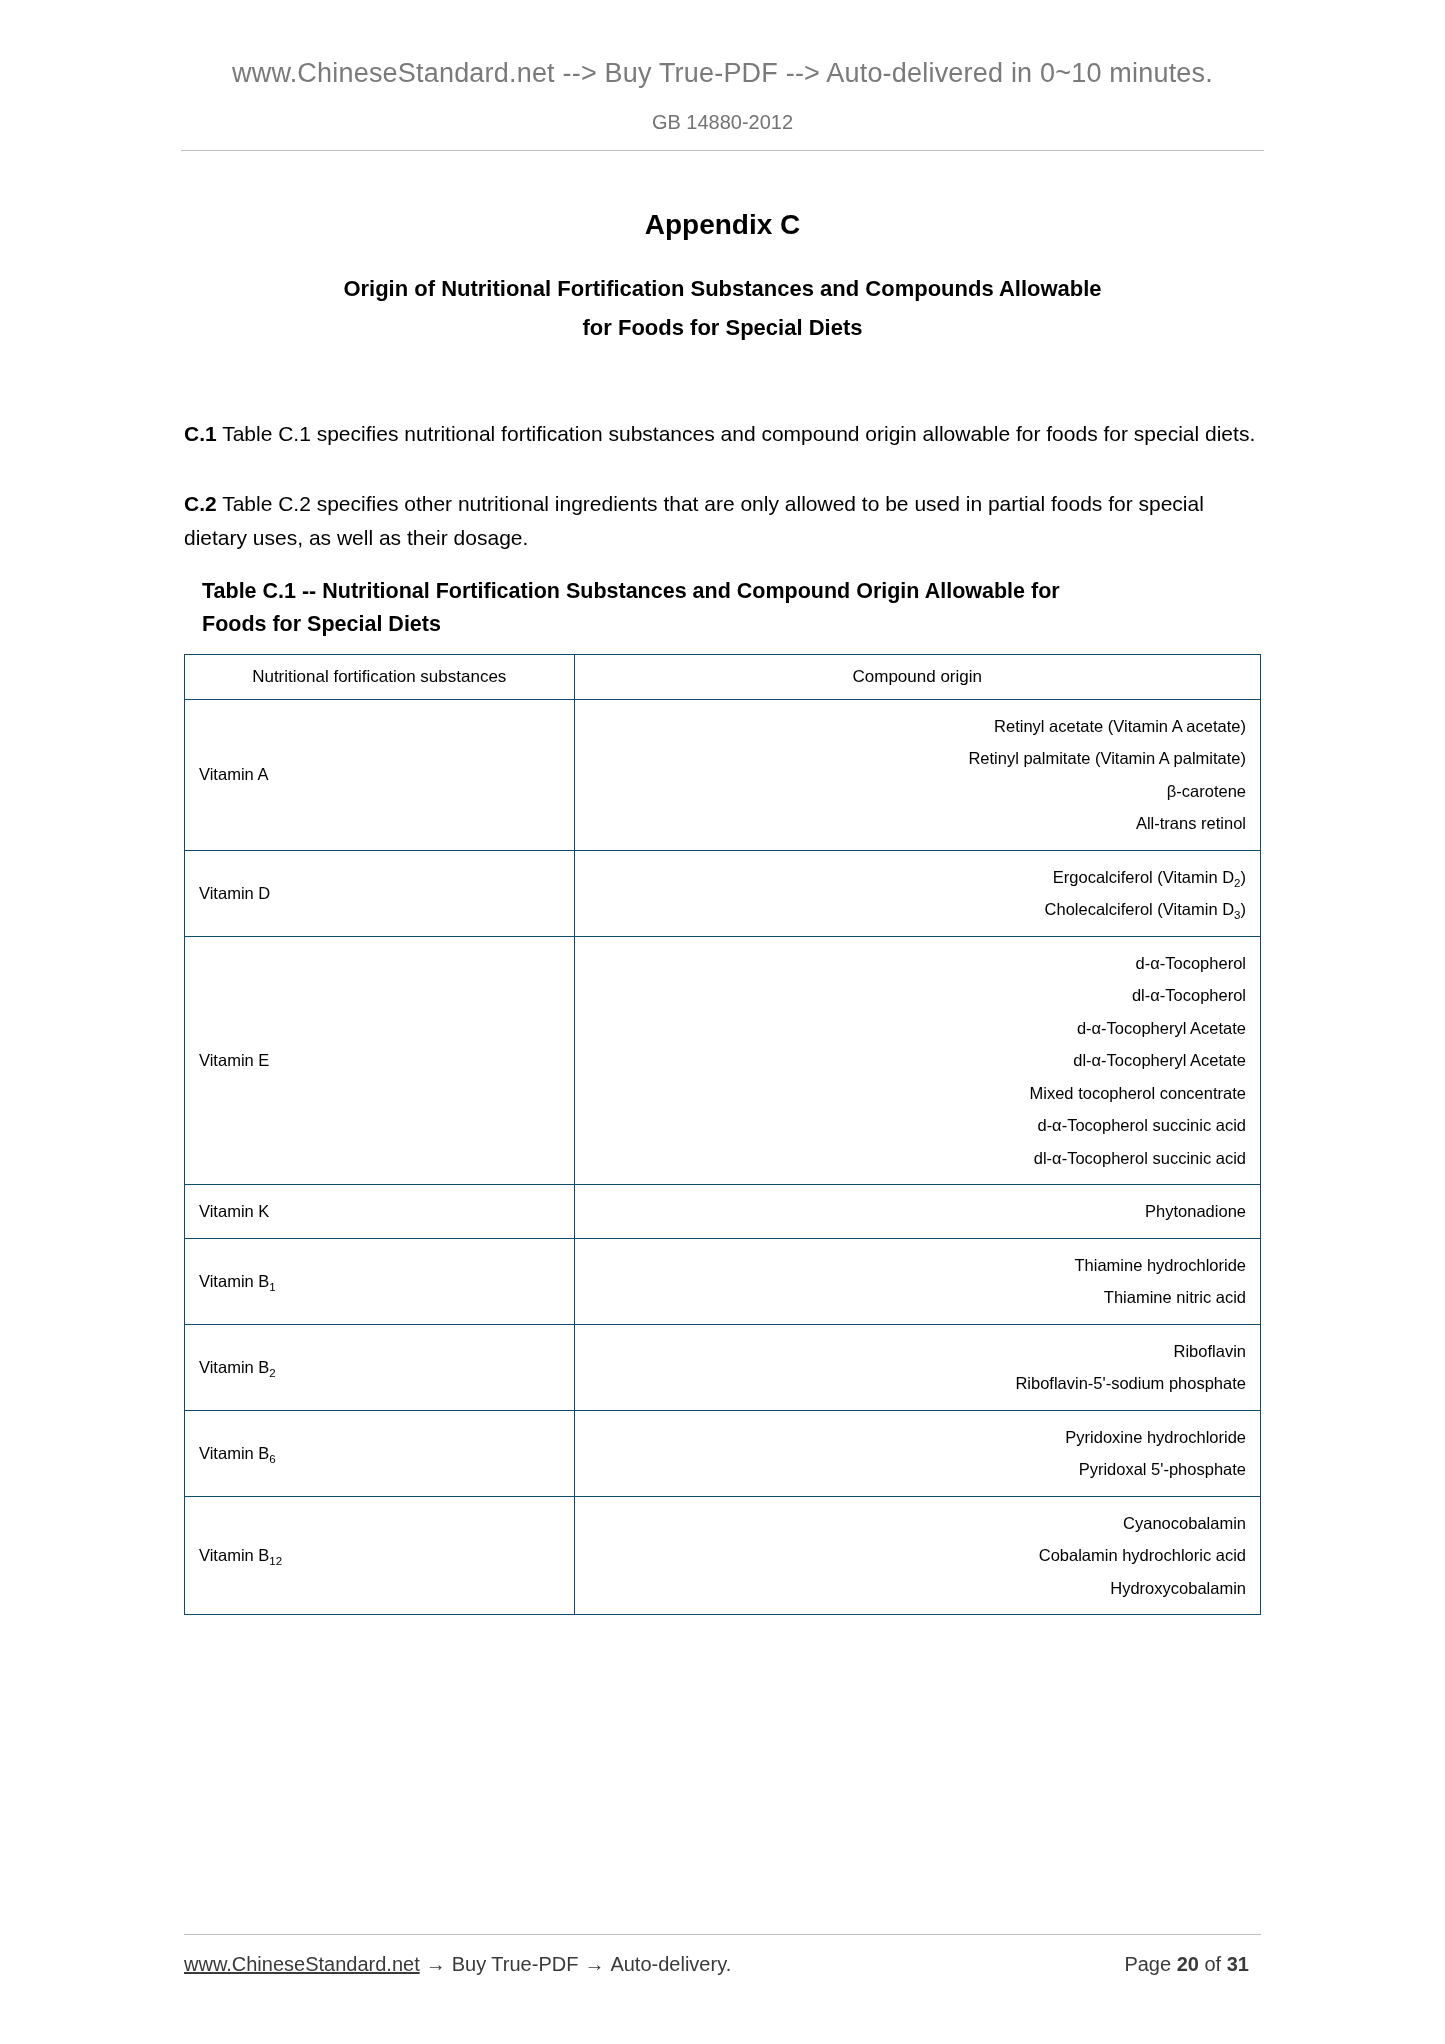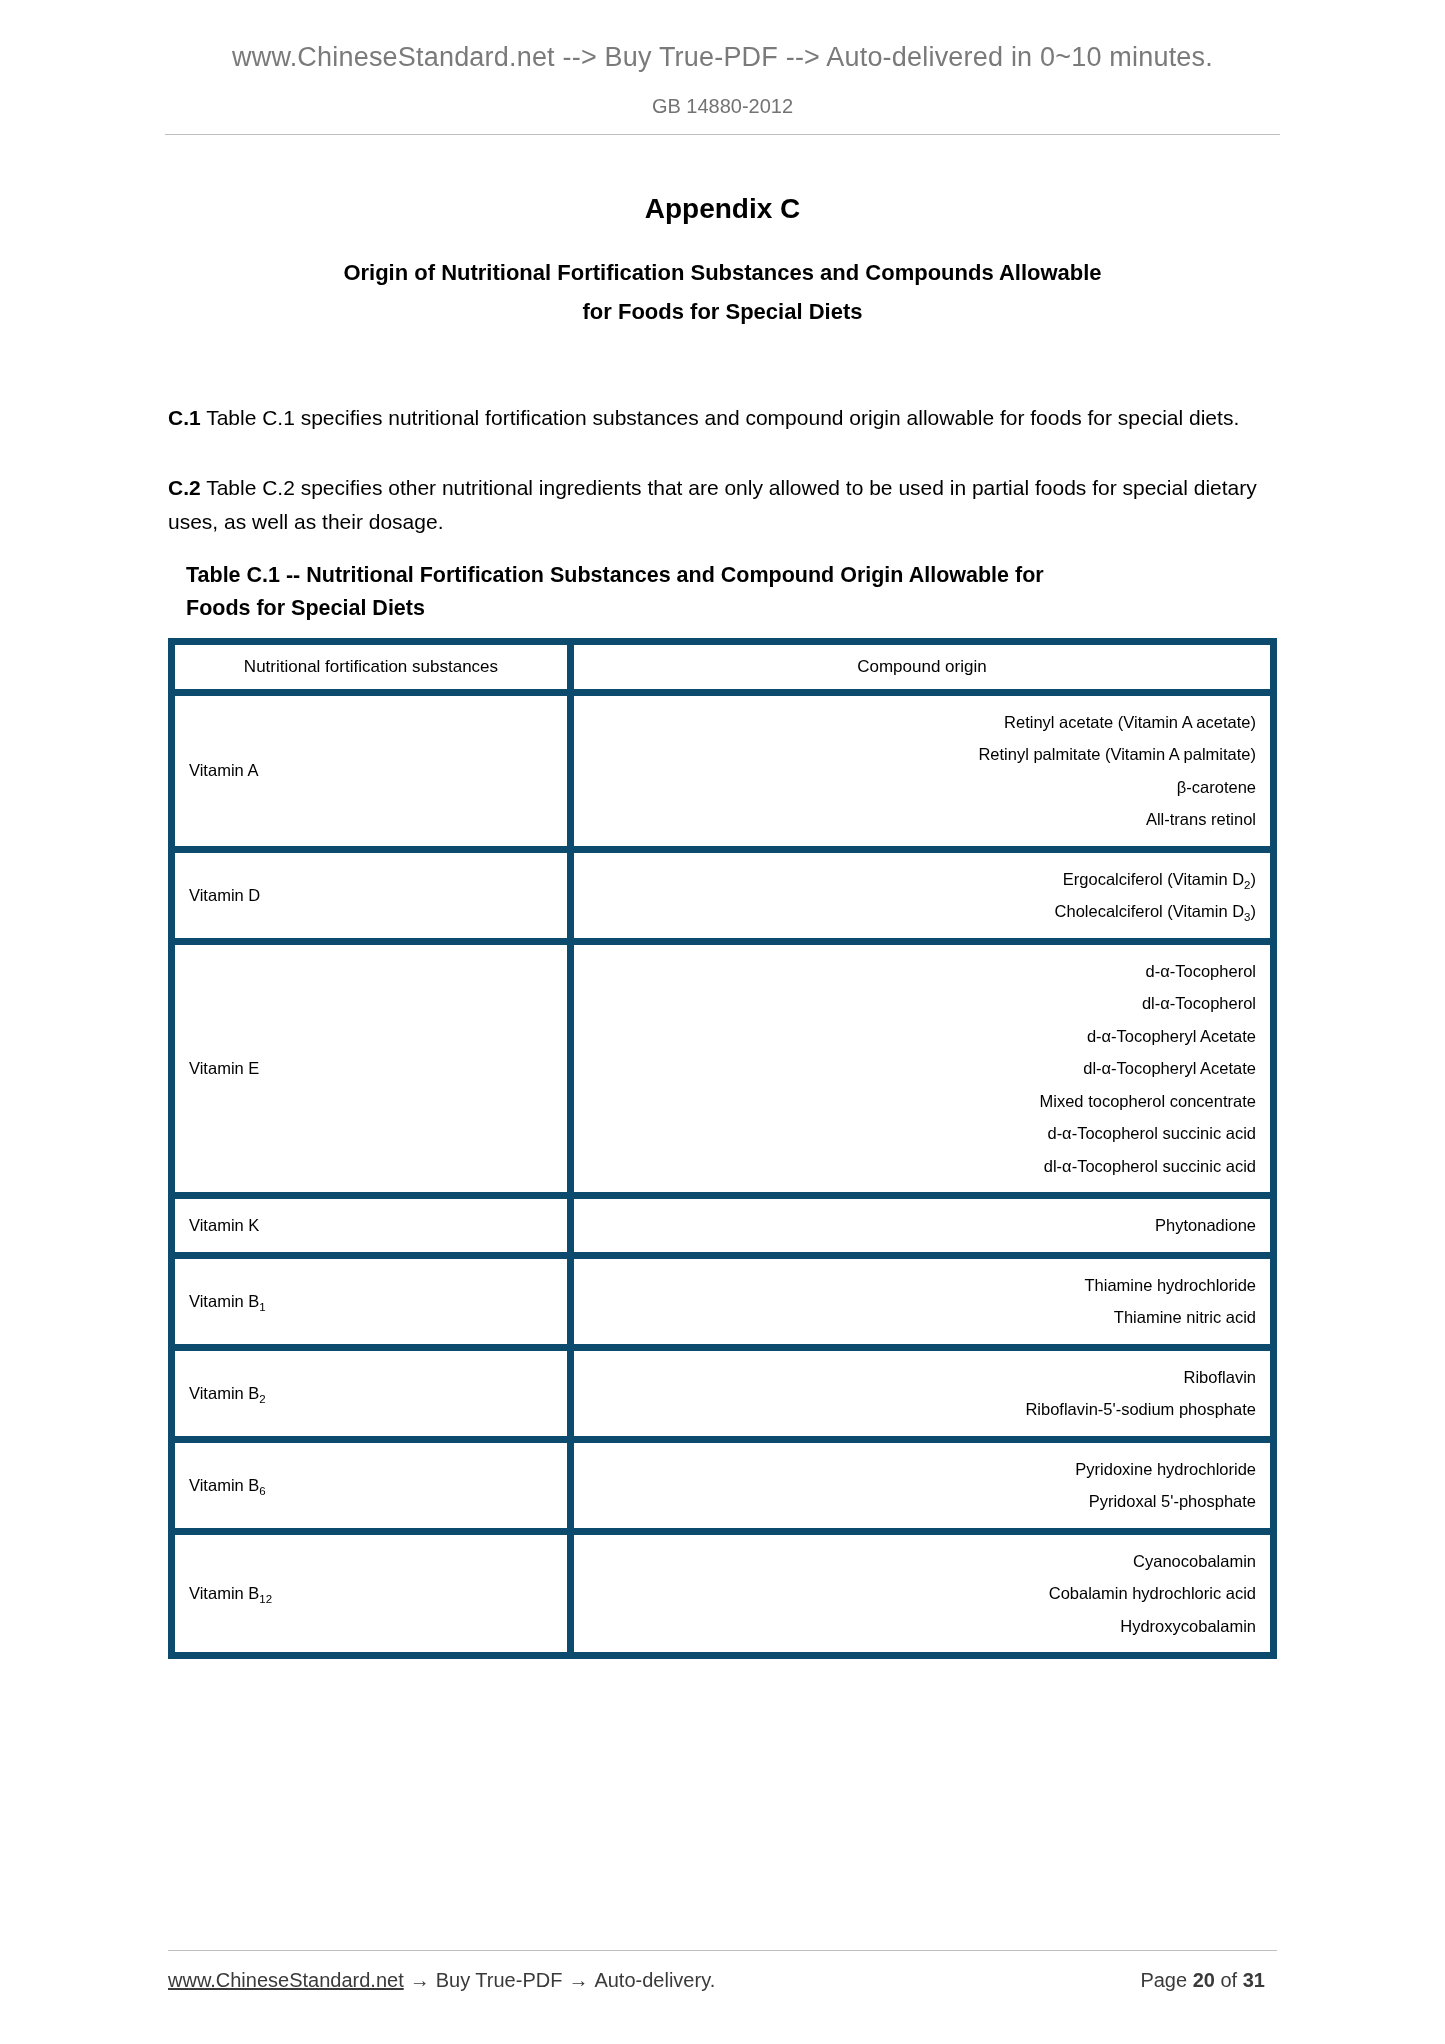--- a/index.html
+++ b/index.html
@@ -11,21 +11,21 @@
     width: 1445px;
     min-height: 2044px;
     font-family: "Liberation Sans", sans-serif;
     color: #000000;
     position: relative;
   }
   .page {
     width: 1445px;
     min-height: 2044px;
     box-sizing: border-box;
-    padding: 0;
+    padding: 16px;
     position: relative;
     display: flex;
     flex-direction: column;
   }
   .promo-bar {
     text-align: center;
     color: #7a7a7a;
     font-size: 27px;
     letter-spacing: 0.2px;
     margin-top: 42px;
@@ -74,21 +74,21 @@
     margin: 20px 18px 0 18px;
   }
   table.data-table {
     border-collapse: collapse;
     width: 100%;
     margin-top: 14px;
     table-layout: fixed;
   }
   table.data-table th,
   table.data-table td {
-    border: 7px solid #0c4a6e;
+    border: 1px solid #0c4a6e;
     font-weight: normal;
     font-size: 16.5px;
     vertical-align: middle;
   }
   table.data-table th {
     text-align: center;
     padding: 12px 6px;
     font-size: 17px;
   }
   col.col-sub { width: 36.2%; }

